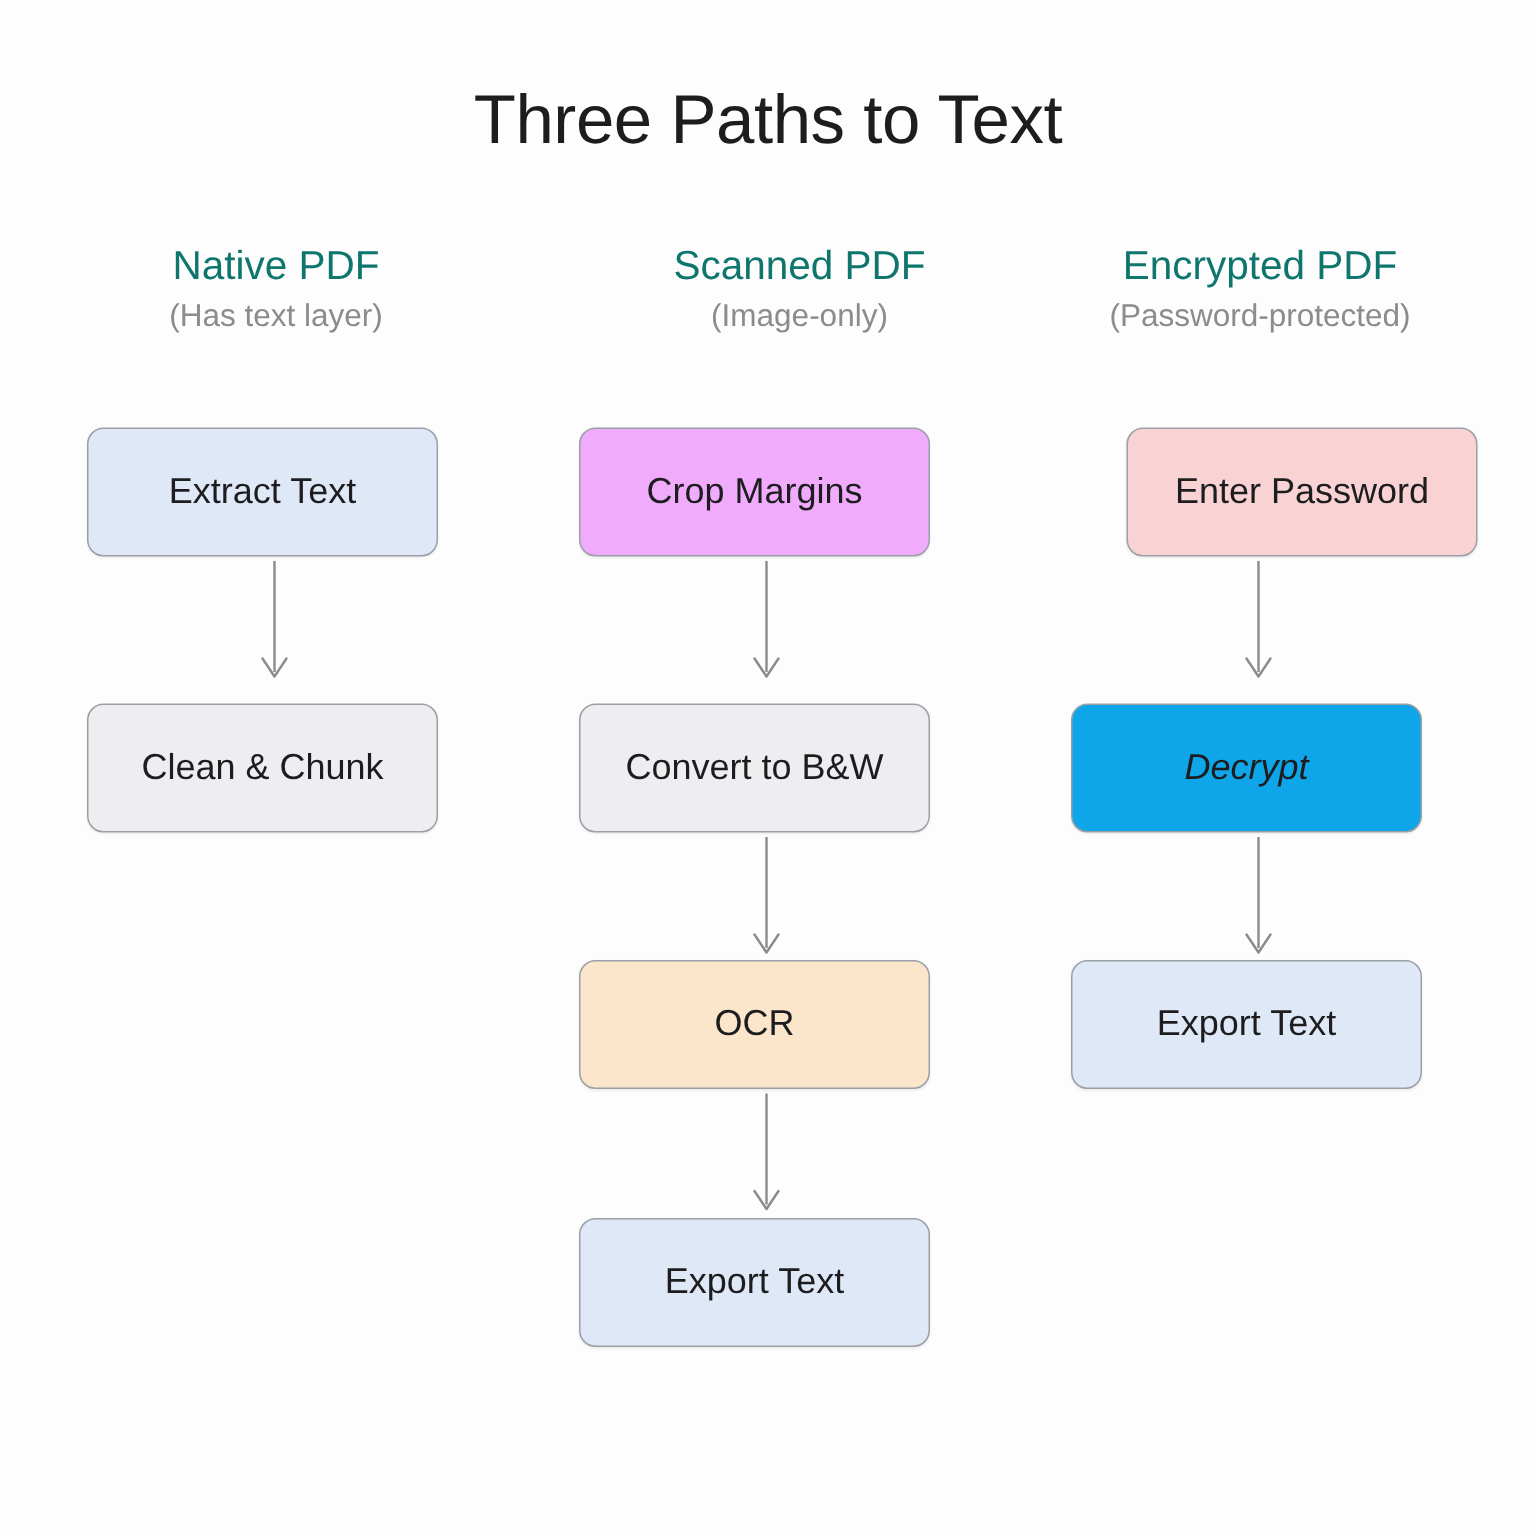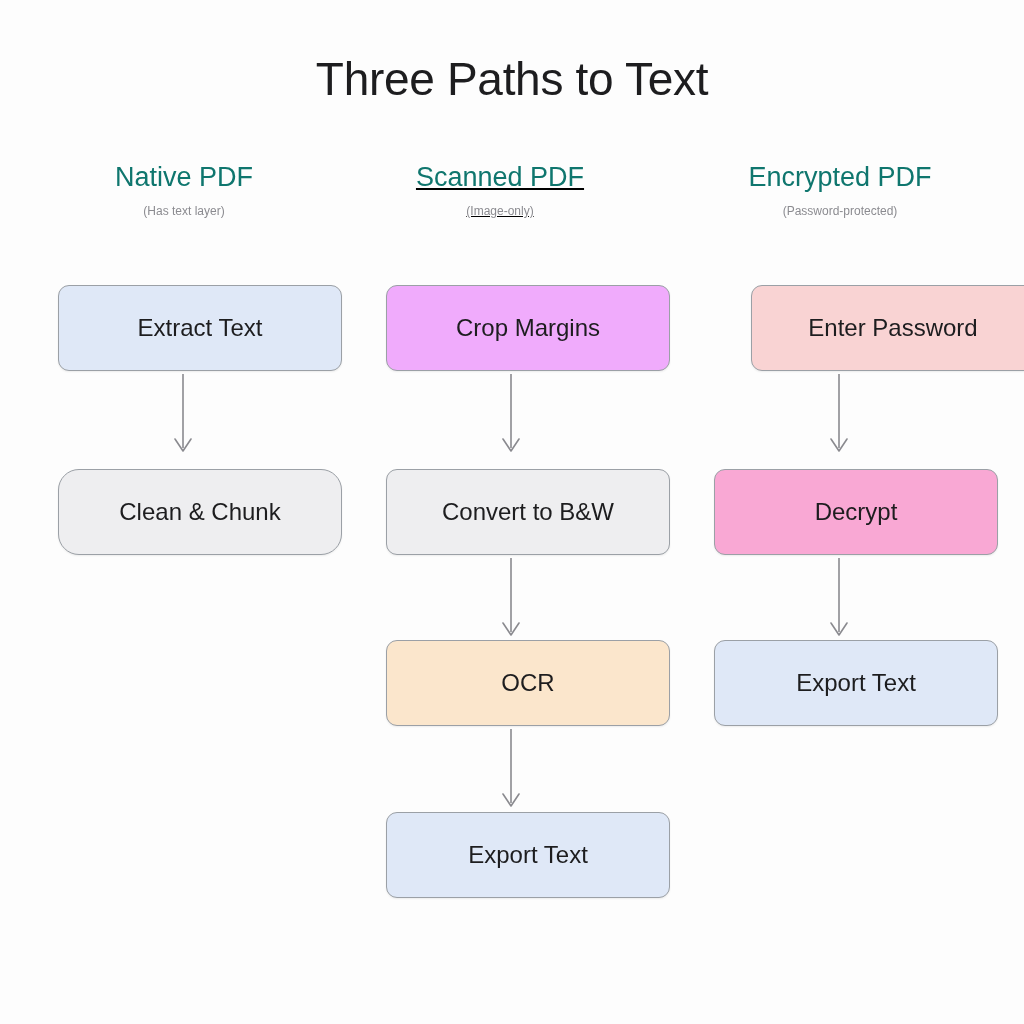--- a/index.html
+++ b/index.html
@@ -39,31 +39,31 @@
     text-align: center;
   }
   .col-title {
     font-size: 27px;
     font-weight: 400;
     color: #0f766e;
     line-height: 34px;
     white-space: nowrap;
   }
   .col-subtitle {
-    font-size: 12px;
+    font-size: 21px;
     font-weight: 400;
     color: #8b8b90;
     line-height: 30px;
     margin-top: 2px;
     white-space: nowrap;
   }
   .node {
     position: absolute;
     left: 0;
-    width: 284px;
+    width: 234px;
     height: 86px;
     box-sizing: border-box;
     border: 1px solid #9ba0a6;
     border-radius: 11px;
     display: flex;
     align-items: center;
     justify-content: center;
     font-size: 24px;
     color: #1d1d1f;
     box-shadow: 0 1px 2px rgba(0,0,0,0.07);
@@ -83,37 +83,37 @@
 
 <div id="canvas">
   <div id="title">Three Paths to Text</div>
   <div id="columns-host">
       <div class="column" style="left: 58px;">
         <div class="col-header">
           <div class="col-title">Native PDF</div>
           <div class="col-subtitle">(Has text layer)</div>
         </div>
       </div>
-      <div class="column" style="left: 374px; text-decoration: underline;">
+      <div class="column" style="left: 407px;">
         <div class="col-header">
           <div class="col-title">Scanned PDF</div>
           <div class="col-subtitle">(Image-only)</div>
         </div>
       </div>
       <div class="column" style="left: 714px;">
         <div class="col-header">
           <div class="col-title">Encrypted PDF</div>
           <div class="col-subtitle">(Password-protected)</div>
         </div>
       </div>
     </div>
 <div class="node" style="left: 58px; top: 285px; position: absolute; background: rgb(223, 232, 247);">
       <span>Extract Text</span>
     </div>
-    <div class="node" style="left: 58px; top: 469px; position: absolute; background: rgb(238, 238, 240); border-radius: 21px;">
+    <div class="node" style="left: 58px; top: 469px; position: absolute; background: rgb(238, 238, 240);">
       <span>Clean &amp; Chunk</span>
     </div>
     <div class="connector" style="left: 171px; top: 372px;">
       <svg width="24" height="84" viewBox="0 0 24 84" xmlns="http://www.w3.org/2000/svg">
         <line x1="12" y1="2" x2="12" y2="76" stroke="#8a8a8f" stroke-width="1.6"></line>
         <path d="M 4 67 L 12 79 L 20 67" fill="none" stroke="#8a8a8f" stroke-width="1.6" stroke-linecap="round" stroke-linejoin="round"></path>
       </svg>
     </div>
     <div class="node" style="left: 386px; top: 285px; position: absolute; background: #f0abfc;">
       <span>Crop Margins</span>
@@ -141,21 +141,21 @@
     </div>
     <div class="connector" style="left: 499px; top: 727px;">
       <svg width="24" height="84" viewBox="0 0 24 84" xmlns="http://www.w3.org/2000/svg">
         <line x1="12" y1="2" x2="12" y2="76" stroke="#8a8a8f" stroke-width="1.6"></line>
         <path d="M 4 67 L 12 79 L 20 67" fill="none" stroke="#8a8a8f" stroke-width="1.6" stroke-linecap="round" stroke-linejoin="round"></path>
       </svg>
     </div>
     <div class="node" style="left: 714px; top: 285px; position: absolute; background: rgb(249, 211, 211); margin-left: 37px;">
       <span>Enter Password</span>
     </div>
-    <div class="node" style="left: 714px; top: 469px; position: absolute; background: #f9a8d4;">
+    <div class="node" style="left: 714px; top: 469px; position: absolute; background: #0ea5e9; font-style: italic;">
       <span>Decrypt</span>
     </div>
     <div class="node" style="left: 714px; top: 640px; position: absolute; background: rgb(223, 232, 247);">
       <span>Export Text</span>
     </div>
     <div class="connector" style="left: 827px; top: 372px;">
       <svg width="24" height="84" viewBox="0 0 24 84" xmlns="http://www.w3.org/2000/svg">
         <line x1="12" y1="2" x2="12" y2="76" stroke="#8a8a8f" stroke-width="1.6"></line>
         <path d="M 4 67 L 12 79 L 20 67" fill="none" stroke="#8a8a8f" stroke-width="1.6" stroke-linecap="round" stroke-linejoin="round"></path>
       </svg>

